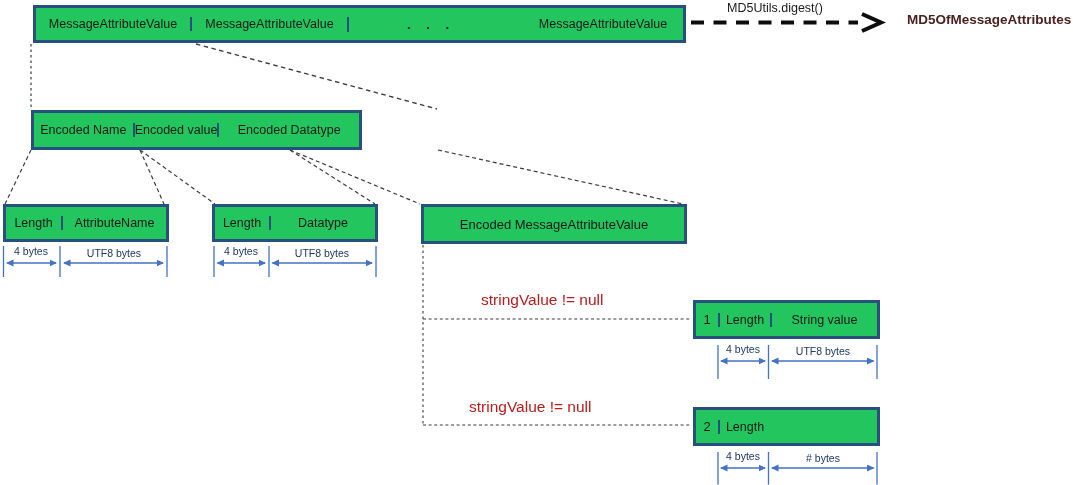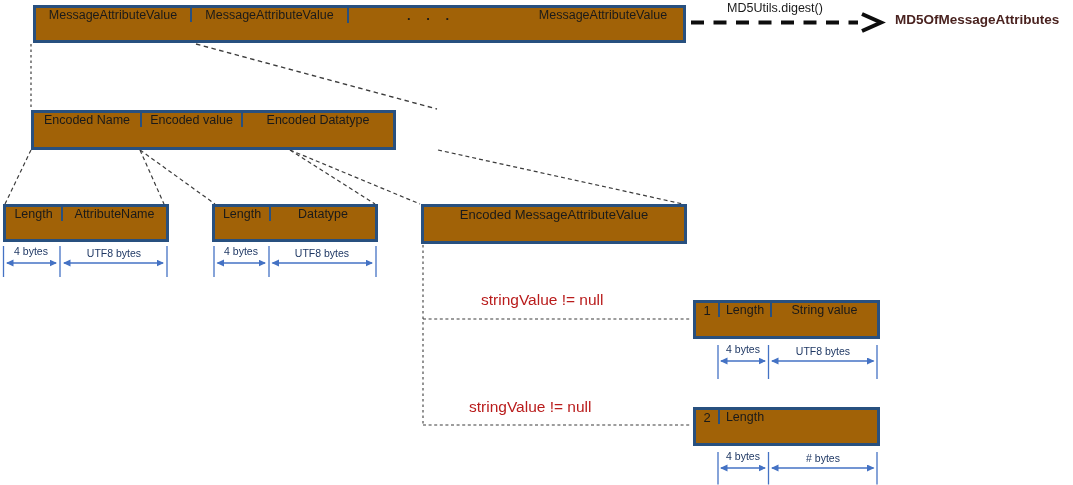--- a/index.html
+++ b/index.html
@@ -2,36 +2,36 @@
 <html><head>
 <meta charset="utf-8">
 <style>
   html,body{margin:0;padding:0;background:#fff;}
   #canvas{
     position:relative;width:1073px;height:485px;background:#fff;overflow:hidden;
     font-family:"Liberation Sans",sans-serif;
   }
   #lines{position:absolute;left:0;top:0;width:1073px;height:485px;}
   .box{
-    position:absolute;display:flex;align-items:flex-start;background:#a16207;
+    position:absolute;display:flex;align-items:center;background:#22c55e;
     border:3px solid #28507f;box-sizing:border-box;
   }
   .cell{
     display:flex;align-items:center;justify-content:center;
     font-size:12.5px;color:#1a1a1a;box-sizing:border-box;white-space:nowrap;
   }
   .cell.sep{border-left:2px solid #28507f;}
   .cell.grow{flex:1;}
   .cell.ellipsis{font-weight:bold;letter-spacing:6px;font-size:13px;}
   .gapcell{width:10px;border-left:2px solid #28507f;border-right:2px solid #28507f;box-sizing:border-box;background:#fff;}
   .lbl{position:absolute;white-space:nowrap;}
   .size-label{font-size:10.5px;color:#1f3864;text-align:center;}
   .cond-label{font-size:15.5px;color:#b91c1c;}
   .fn-label{font-size:12.5px;color:#1a1a1a;text-align:center;}
-  .result-label{font-size:13.5px;font-weight:bold;color:#4a2320;}
+  .result-label{font-size:13.5px;font-weight:bold;color:#4a2320;margin-left:12px;}
   .big{font-size:13px;}
 </style>
 </head>
 <body>
 
 <div id="canvas">
 
   <svg id="lines" width="1073" height="485" viewBox="0 0 1073 485">
     <defs>
       <marker id="bArr" markerWidth="9" markerHeight="8" refX="6.5" refY="3.5" orient="auto-start-reverse" markerUnits="userSpaceOnUse">
@@ -101,21 +101,21 @@
     <div class="cell" style="width:154px;">MessageAttributeValue</div>
     <div class="cell sep" style="width:157px;">MessageAttributeValue</div>
     <div class="cell sep ellipsis" style="width:166px;">. . .</div>
     <div class="gapcell"></div>
     <div class="cell grow">MessageAttributeValue</div>
   </div>
 
   <div class="lbl fn-label" style="left:690px;top:1px;width:170px;text-align:center;">MD5Utils.digest()</div>
   <div class="lbl result-label" style="left:895px;top:12px;">MD5OfMessageAttributes</div>
 
-  <div class="box" style="left:31px;top:110px;width:365px;height:40px;">
+  <div class="box" style="left:31px;top:110px;width:331px;height:40px;">
     <div class="cell" style="width:106px;">Encoded Name</div>
     <div class="cell sep grow">Encoded value</div>
     <div class="cell sep" style="width:152px;">Encoded Datatype</div>
   </div>
 
   <div class="box" style="left:3px;top:204px;width:166px;height:38px;">
     <div class="cell" style="width:55px;">Length</div>
     <div class="cell sep grow">AttributeName</div>
   </div>
   <div class="lbl size-label" style="left:5px;top:245px;width:52px;">4 bytes</div>

